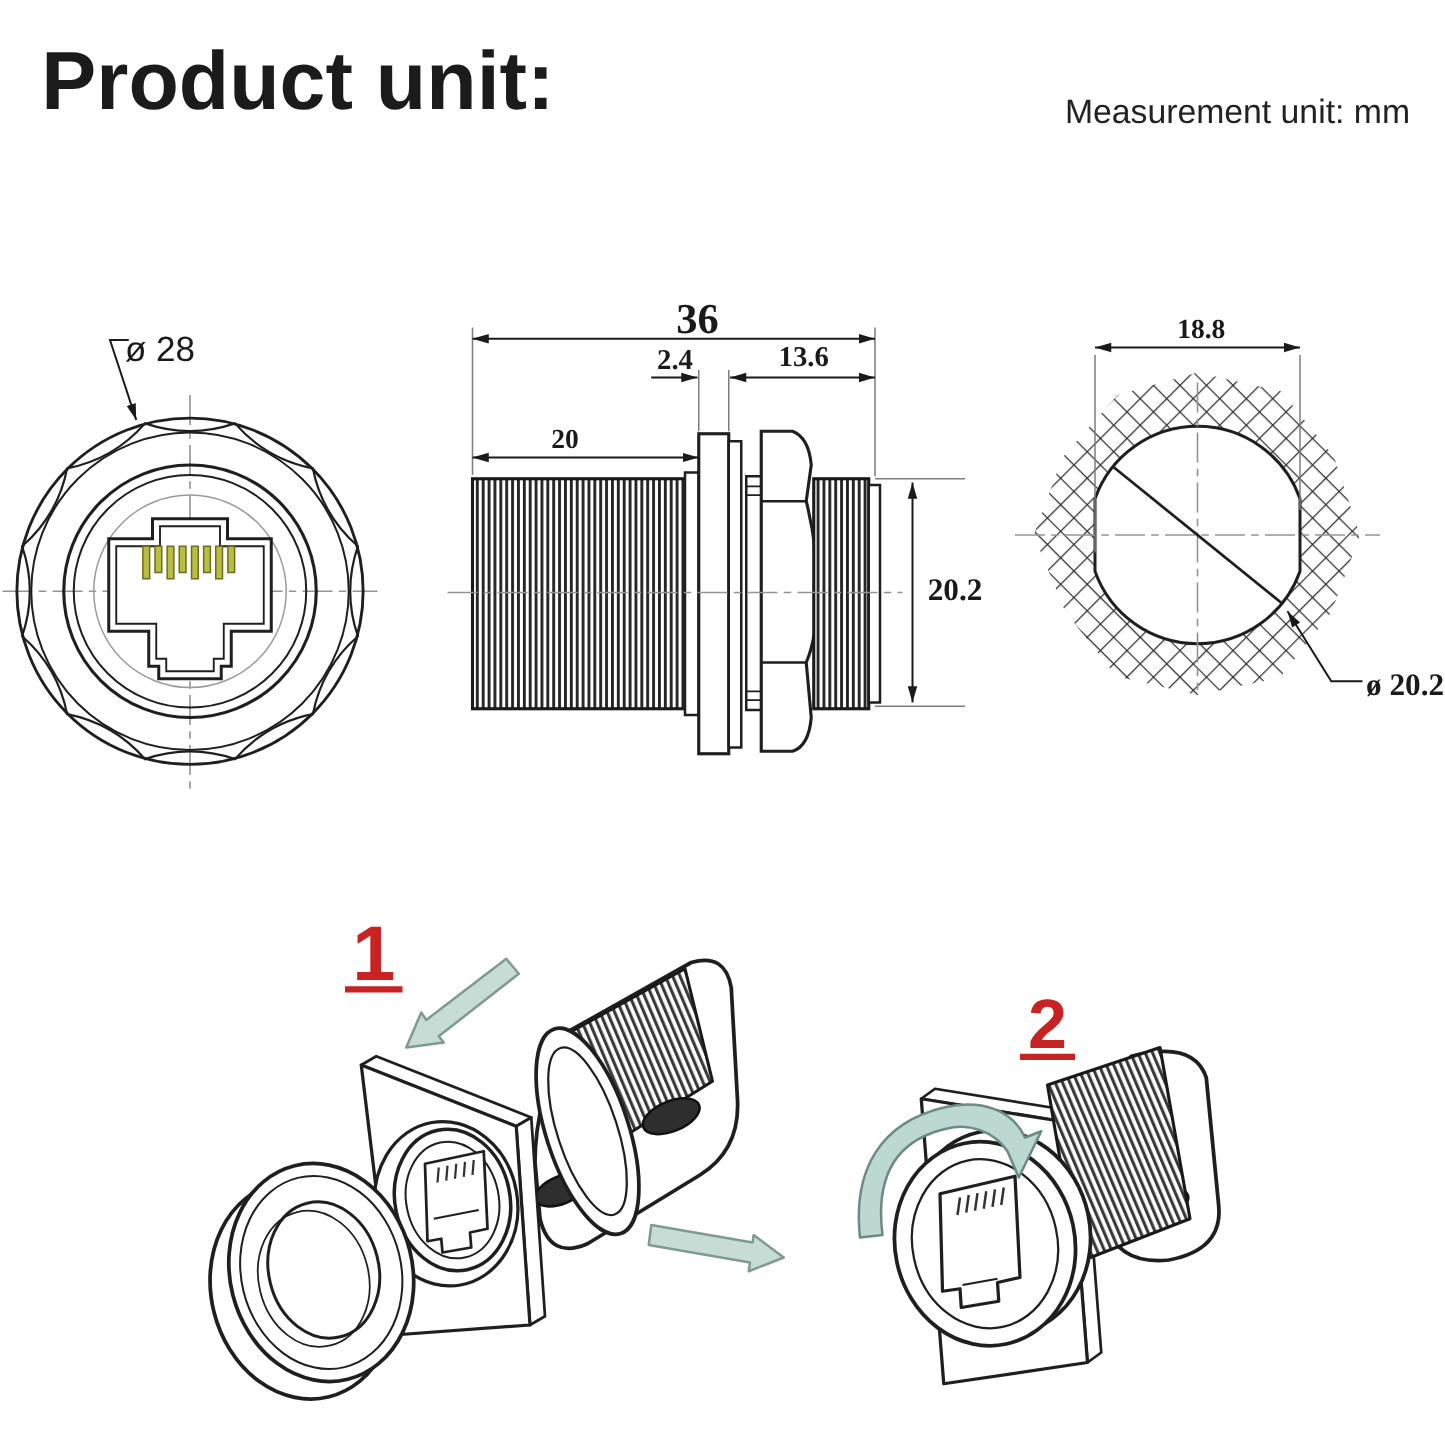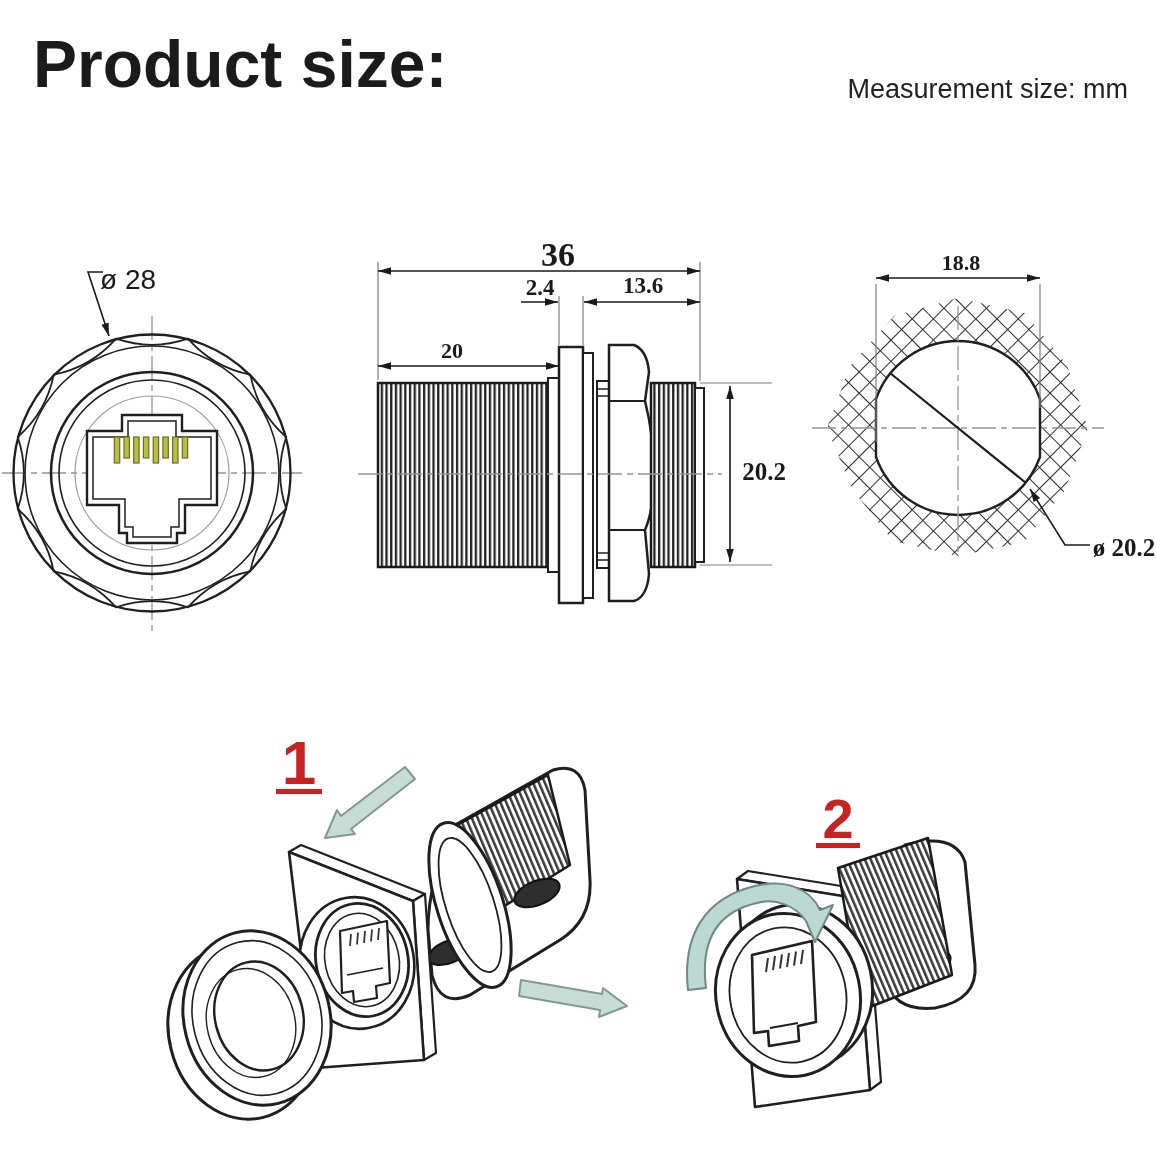--- a/index.html
+++ b/index.html
@@ -15,22 +15,22 @@
   .ol{stroke:#1f1f1f;fill:none}
   .wh{stroke:#1f1f1f;fill:#ffffff}
   .ext{stroke:#7d7d7d;stroke-width:1.2;fill:none}
   .dim{stroke:#1a1a1a;stroke-width:1.6;fill:none}
   .cl{stroke:#949494;stroke-width:1.3;fill:none;stroke-dasharray:24 5 6 5;}
 </style>
 </head>
 <body>
 
 <div class="canvas">
-  <div class="title">Product size:</div>
-  <div class="unit-note">Measurement size: mm</div>
+  <div class="title">Product unit:</div>
+  <div class="unit-note">Measurement unit: mm</div>
 
   <svg width="1156" height="1156" viewBox="0 0 1156 1156">
     <defs>
       <pattern id="thv" width="4.7" height="10" patternUnits="userSpaceOnUse">
         <rect width="4.7" height="10" fill="#ffffff"></rect>
         <rect width="2.3" height="10" fill="#242424"></rect>
       </pattern>
       <pattern id="hx" width="15" height="15" patternUnits="userSpaceOnUse" patternTransform="rotate(45)">
         <rect width="15" height="15" fill="#ffffff"></rect>
         <path d="M0 0 H15 M0 0 V15" stroke="#2e2e2e" stroke-width="2"></path>

